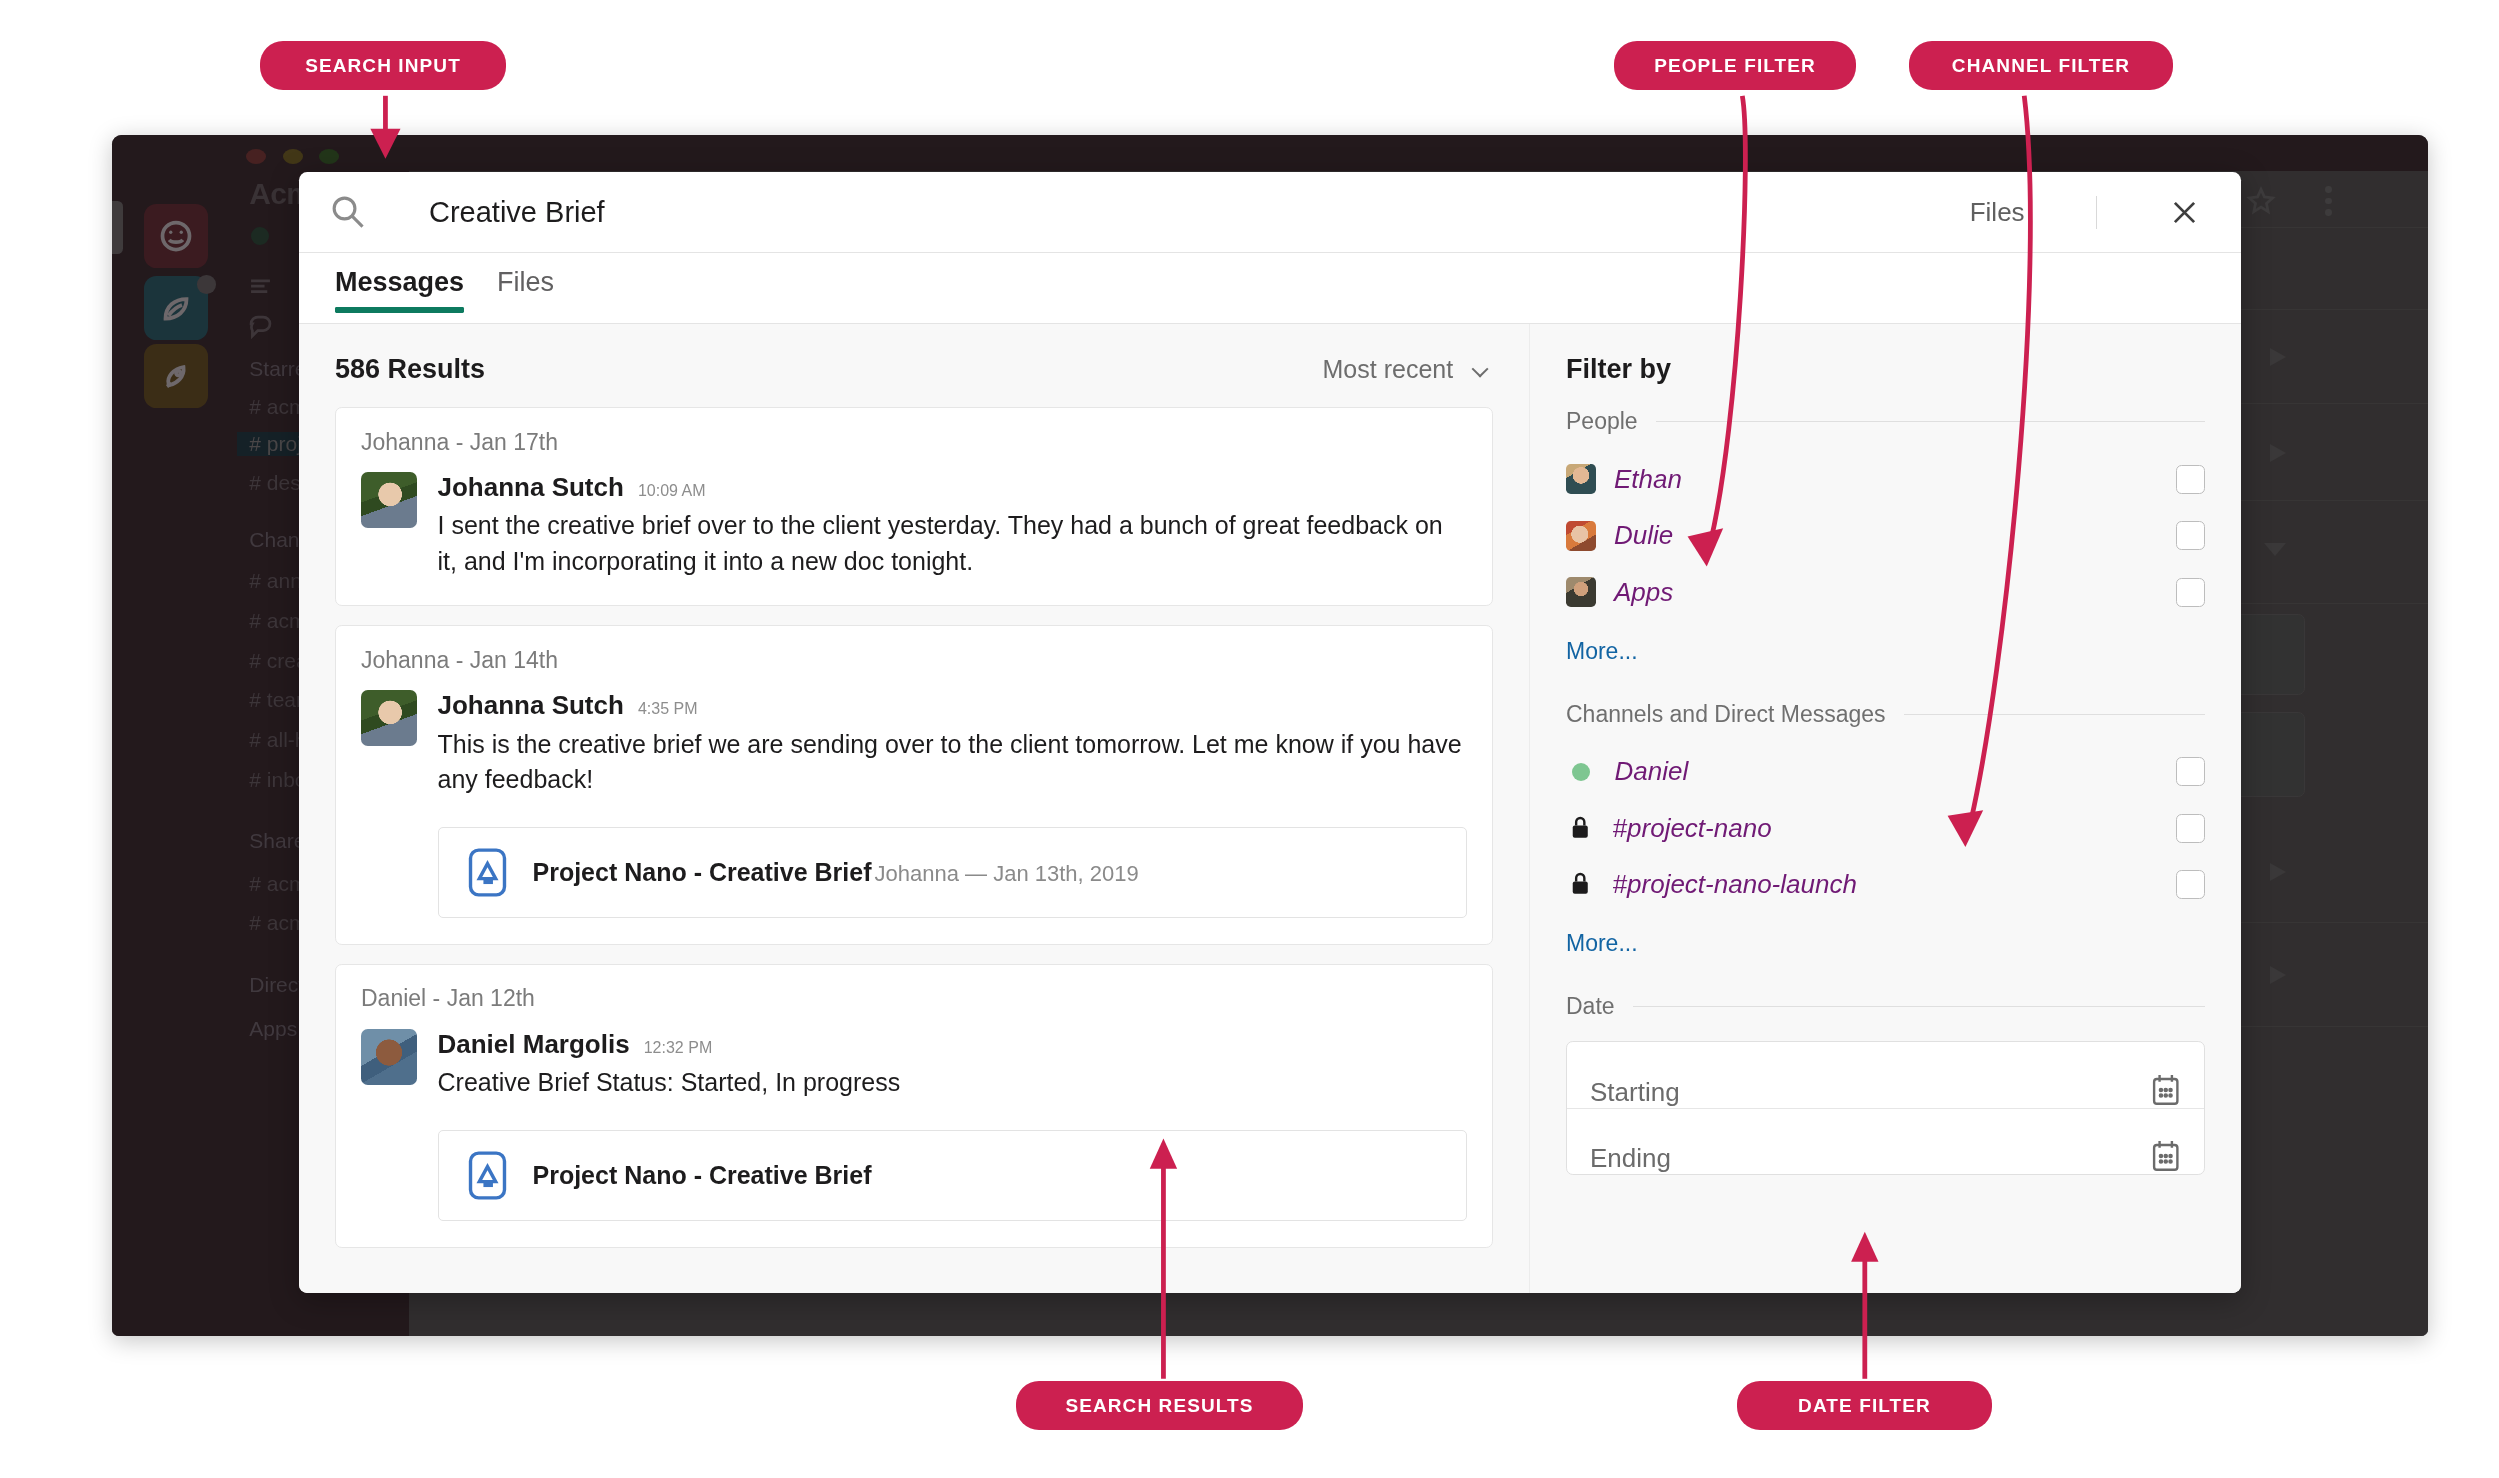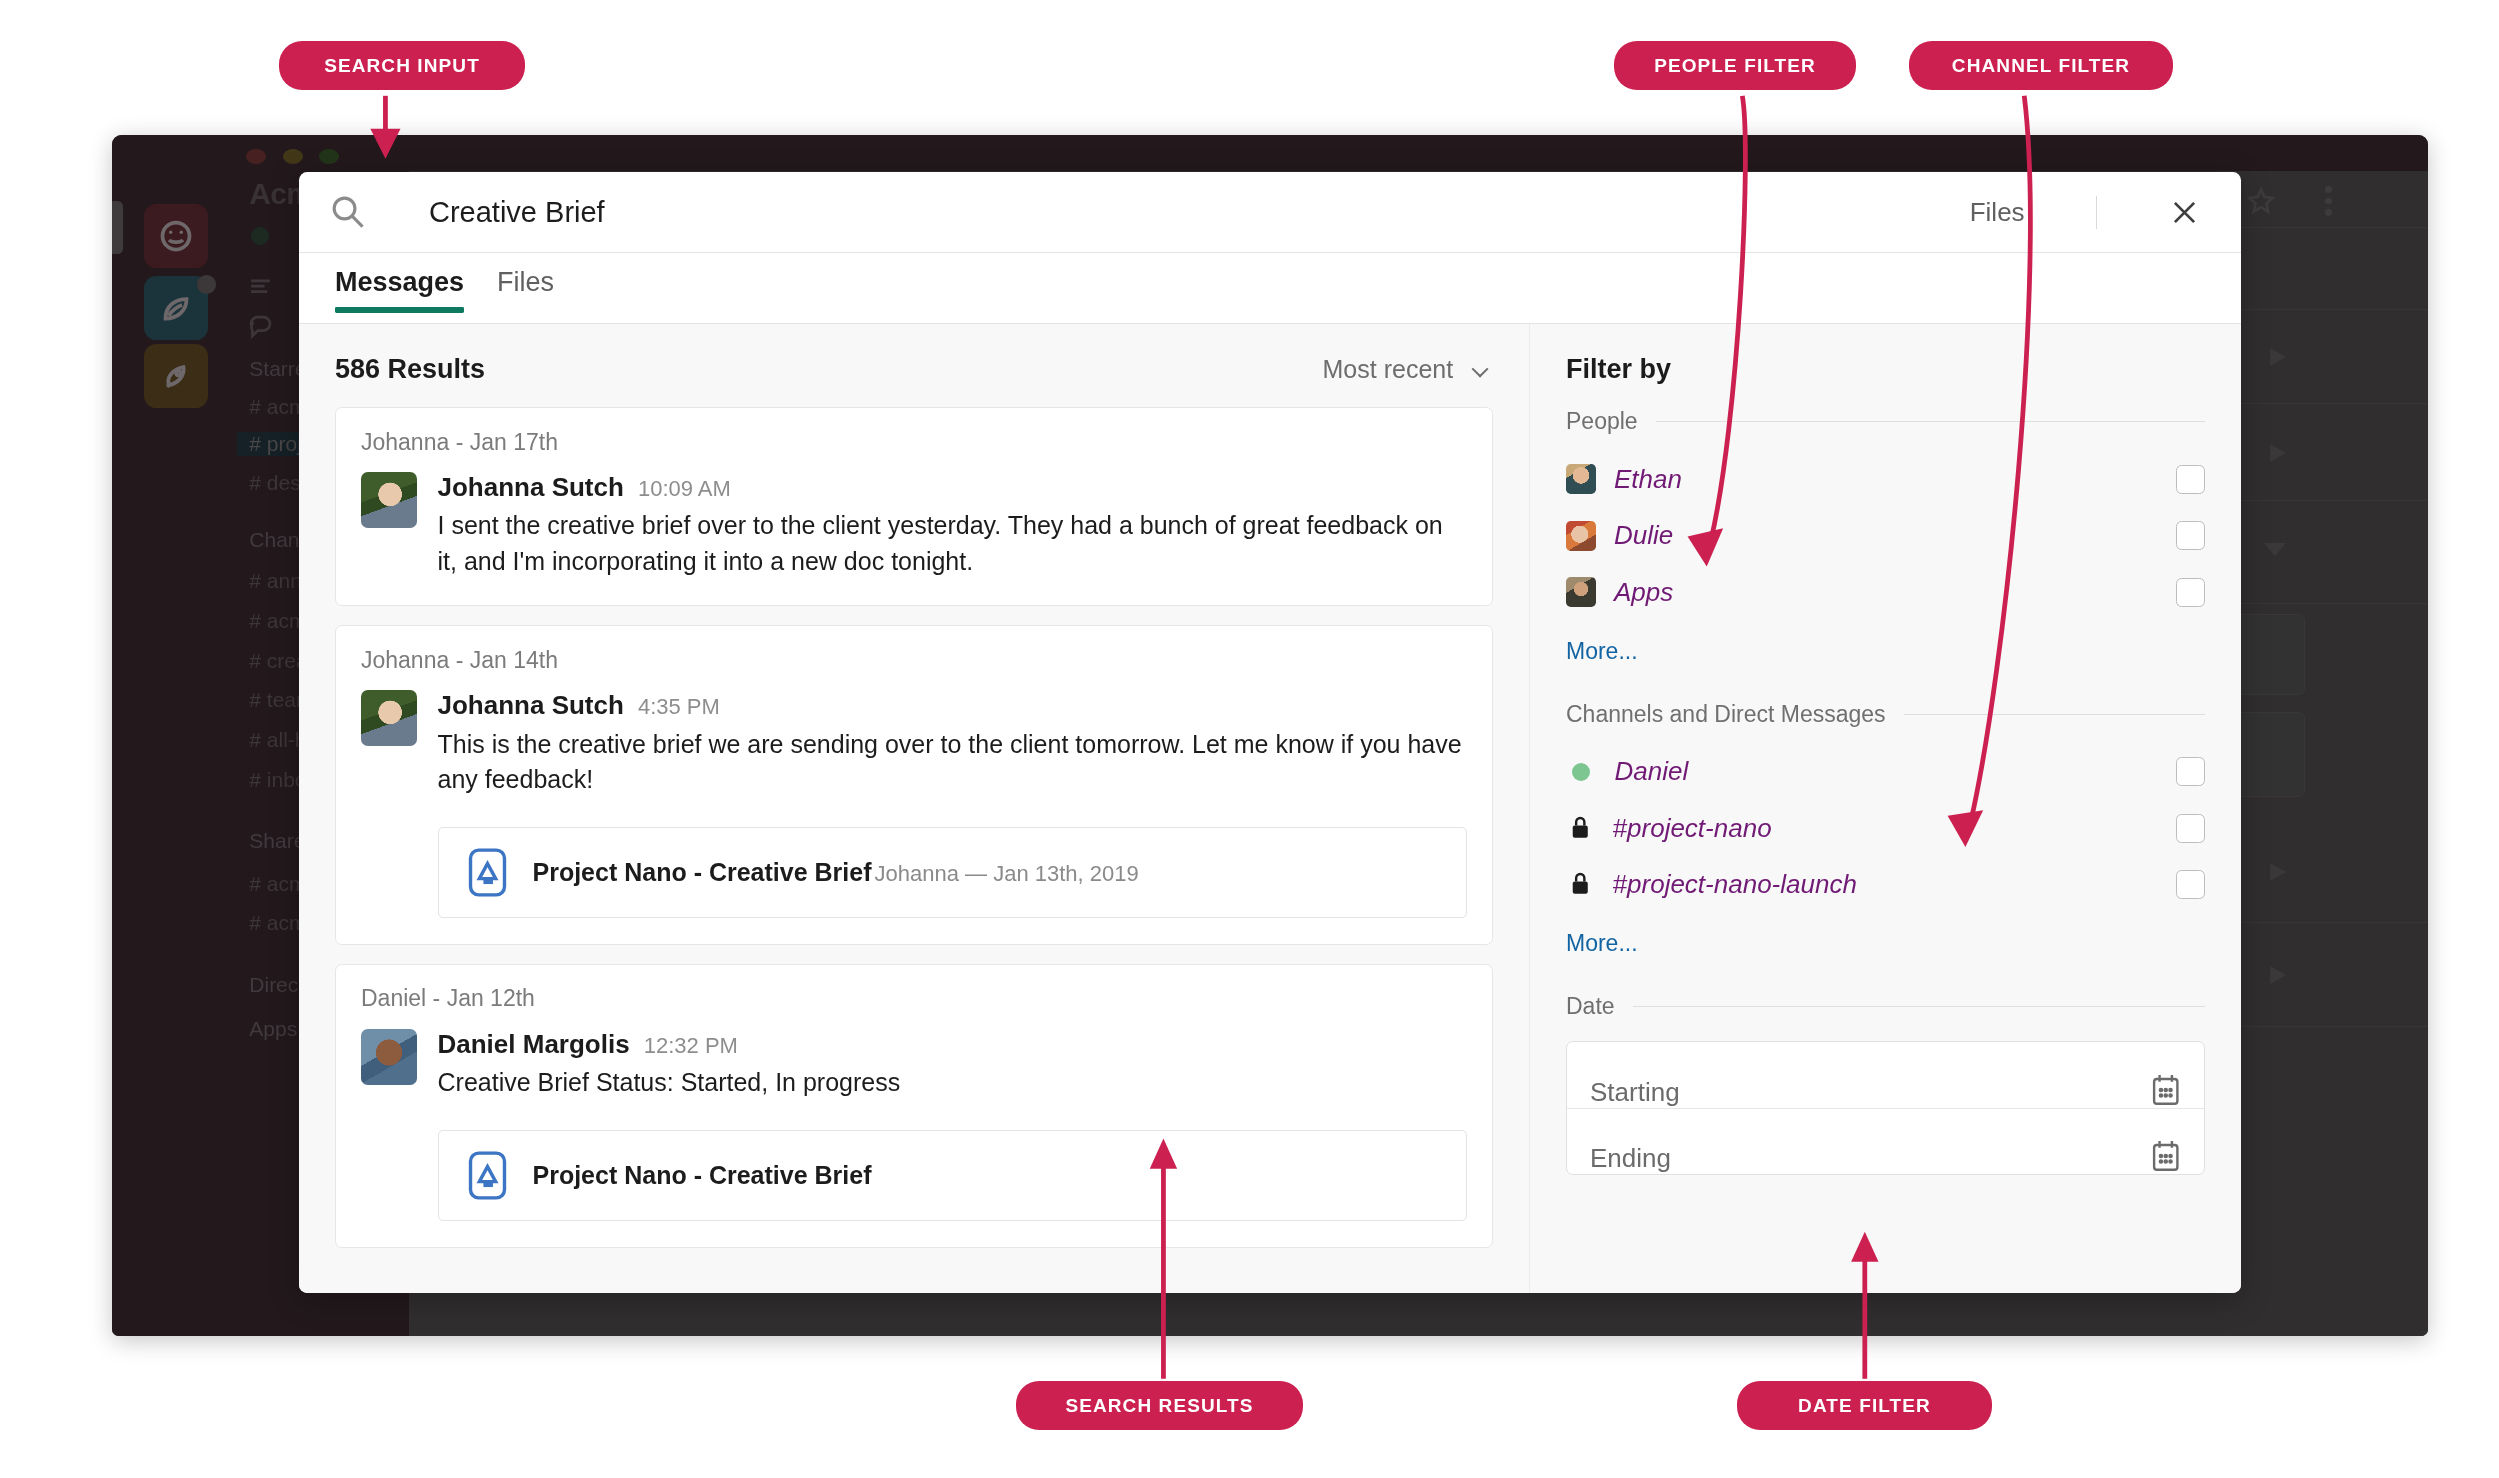--- a/index.html
+++ b/index.html
@@ -192,21 +192,21 @@
   }
   .avatar.johanna { background:
       radial-gradient(circle at 52% 40%, #e8c9ab 0 26%, transparent 27%),
       linear-gradient(160deg,#3e5d2a 0 40%, #2f4a20 40% 58%, #6b7b8e 58% 100%); }
   .avatar.daniel { background:
       radial-gradient(circle at 50% 42%, #8d5b3e 0 30%, transparent 31%),
       linear-gradient(150deg,#6f8fa8 0 42%, #3f5f7d 42% 62%, #4f6f8c 62% 100%); }
   .msg-body { flex:1; min-width:0; }
   .msg-head { margin-bottom:5.5px; white-space:nowrap; }
   .msg-author { font-size:26px; font-weight:700; color:#1d1c1d; }
-  .msg-time { font-size:22px; color:#8d8d8d; margin-left:11px; }
+  .msg-time { font-size:16px; color:#8d8d8d; margin-left:11px; }
   .msg-text { font-size:25px; line-height:1.42; color:#1d1c1d; }
 
   .attach {
     margin-top:29px; border:0.7px solid #e3e3e3; border-radius:5px;
     padding:18px 22px; display:flex; align-items:center; background:#fff;
   }
   .attach-icon { width:53px; height:53px; flex:0 0 53px; margin-right:19px; }
   .attach-meta { min-width:0; }
   .attach-title { font-size:25px; font-weight:700; color:#1d1c1d; white-space:nowrap; }
   .attach-sub { font-size:22px; color:#8a8a8a; margin-top:5.5px; white-space:nowrap; }
@@ -597,20 +597,20 @@
     </g>
     <g fill="#cc2050">
       <polygon points="563,232 541,188 585,188"></polygon>
       <polygon points="2494,828 2466,784 2518,772"></polygon>
       <polygon points="2872,1238 2846,1192 2898,1184"></polygon>
       <polygon points="1700,1664 1680,1708 1720,1708"></polygon>
       <polygon points="2725,1800 2705,1844 2745,1844"></polygon>
     </g>
   </svg>
 
-  <div class="pill" style="left:279px; top:41px; width:246px;">SEARCH INPUT</div>
+  <div class="pill" style="left:260px; top:41px; width:246px;">SEARCH INPUT</div>
   <div class="pill" style="left:1614px; top:41px; width:242px;">PEOPLE FILTER</div>
   <div class="pill" style="left:1909px; top:41px; width:264px;">CHANNEL FILTER</div>
   <div class="pill" style="left:1016px; top:1381px; width:287px;">SEARCH RESULTS</div>
   <div class="pill" style="left:1737px; top:1381px; width:255px;">DATE FILTER</div>
 
 </div>
 
 
 </body></html>

